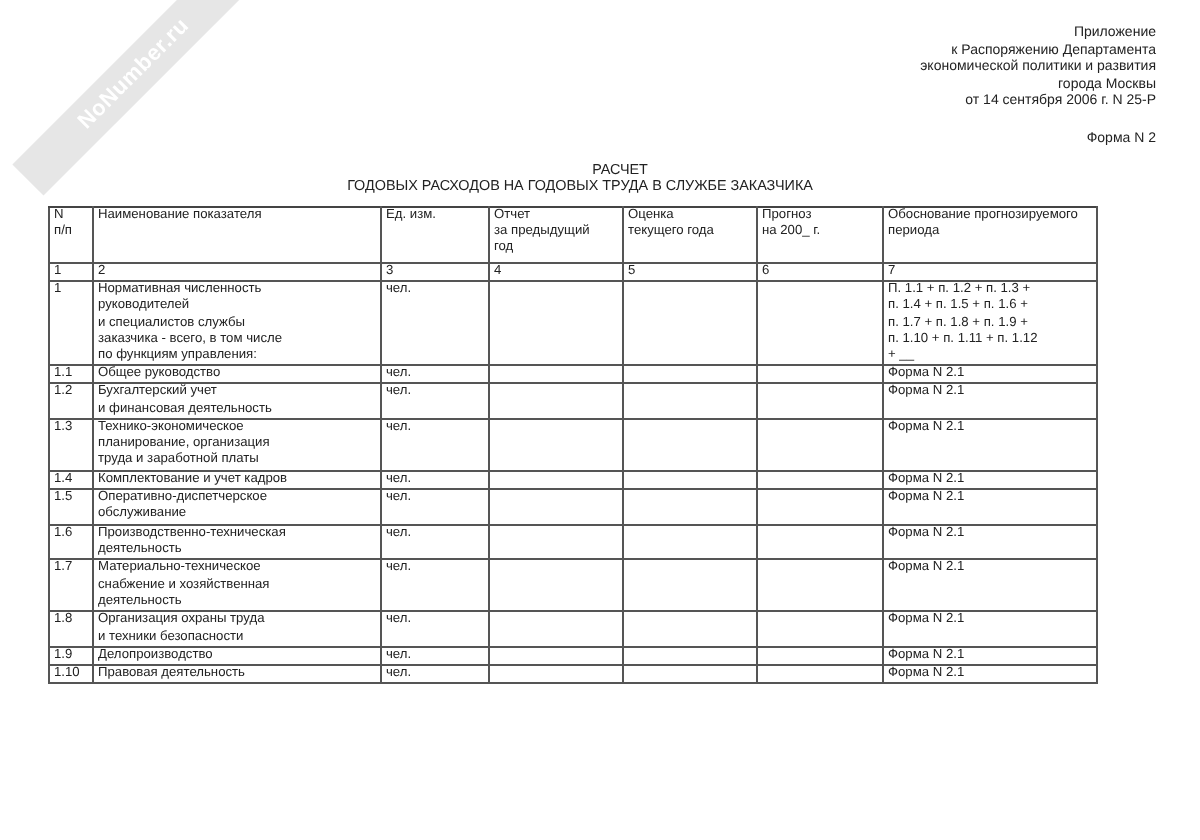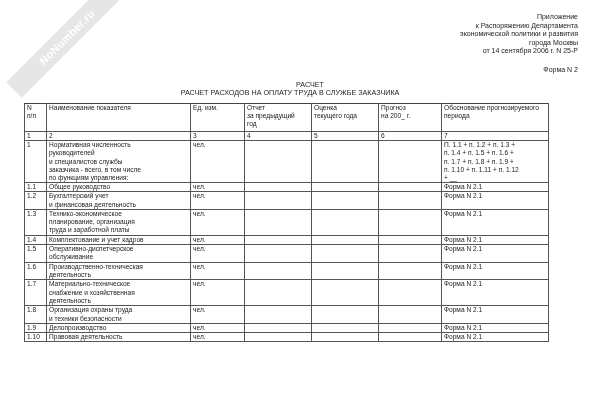--- a/index.html
+++ b/index.html
@@ -46,21 +46,21 @@
   <div>Приложение</div>
   <div>к Распоряжению Департамента</div>
   <div>экономической политики и развития</div>
   <div>города Москвы</div>
   <div>от 14 сентября 2006 г. N 25-Р</div>
 </div>
 <div class="form-no">Форма N 2</div>
 
 <div class="title">
   <div class="t1">РАСЧЕТ</div>
-  <div>РАСЧЕТ РАСХОДОВ НА ОПЛАТУ ТРУДА В СЛУЖБЕ ЗАКАЗЧИКА</div>
+  <div>ГОДОВЫХ РАСХОДОВ НА ГОДОВЫХ ТРУДА В СЛУЖБЕ ЗАКАЗЧИКА</div>
 </div>
 
 <table class="doc">
   <colgroup>
     <col class="c1">
       <col class="c2">
       <col class="c3">
       <col class="c4">
       <col class="c5">
       <col class="c6">

